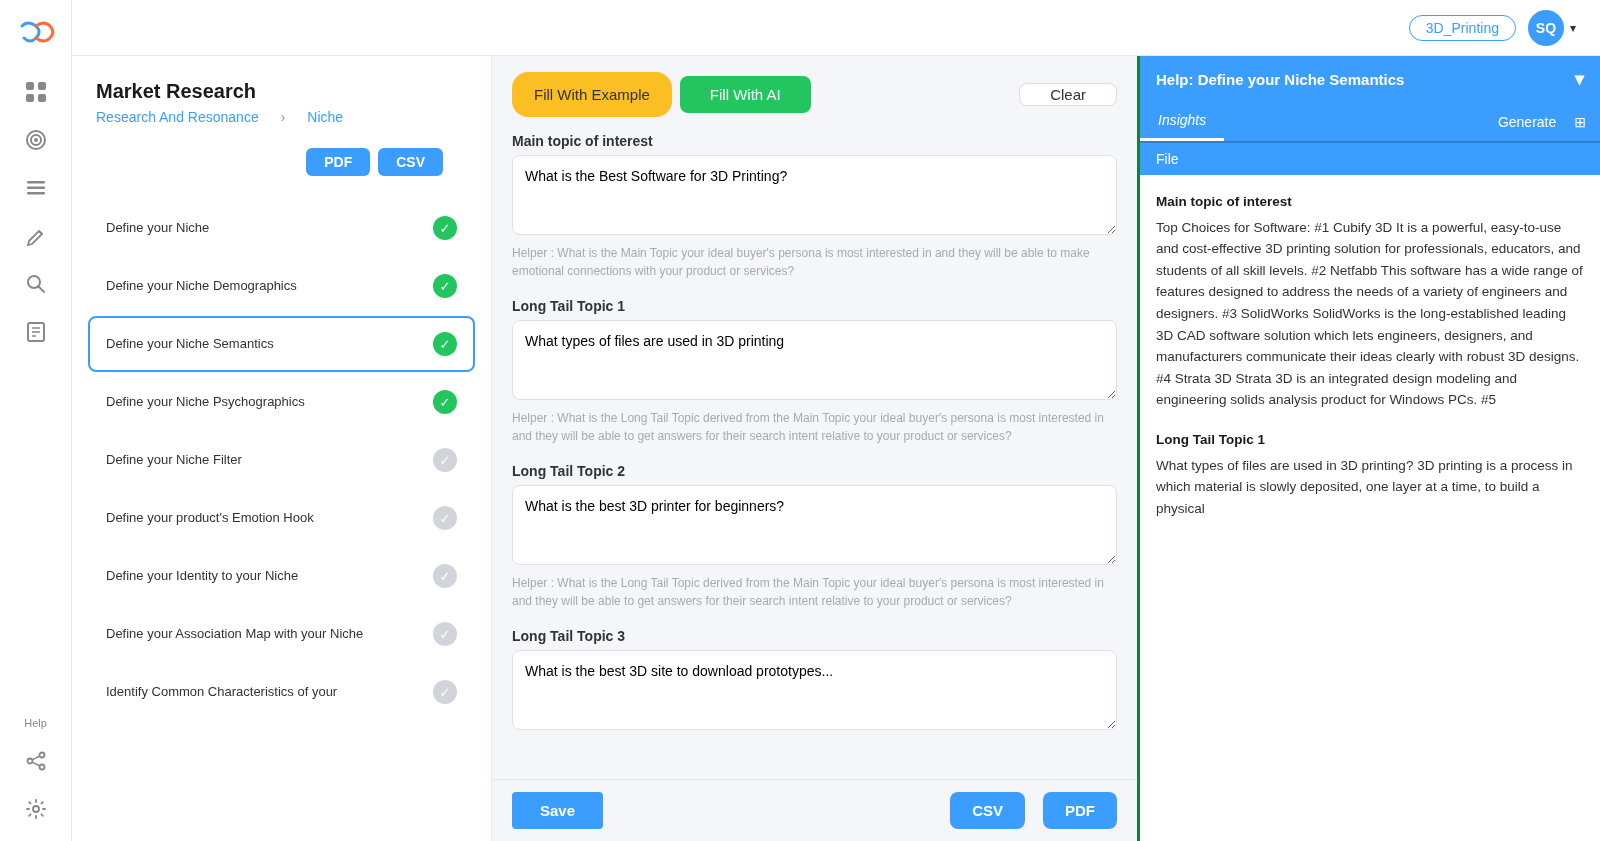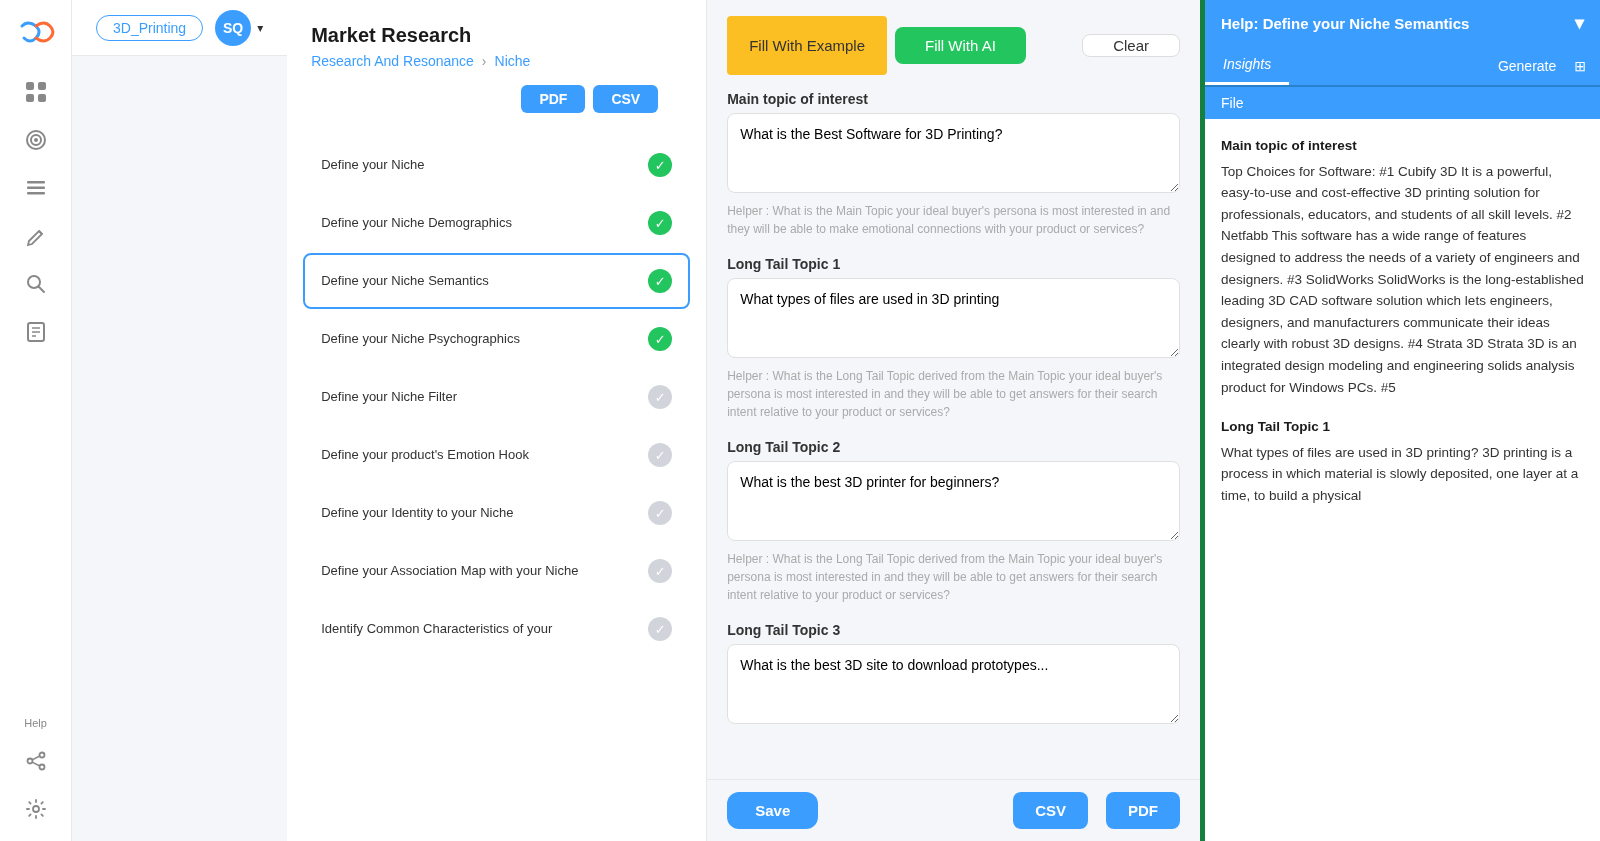--- a/index.html
+++ b/index.html
@@ -36,20 +36,21 @@
       margin-top: auto;
       font-size: 11px;
       color: #888;
       margin-bottom: 4px;
     }
 
     
     .main-area {
       flex: 1;
       display: flex;
+      flex-direction: column;
       overflow: hidden;
     }
 
     
     .topbar {
       background: #fff;
       border-bottom: 1px solid #e8e8e8;
       padding: 0 24px;
       height: 56px;
       display: flex;
@@ -110,22 +111,22 @@
       font-size: 20px;
       font-weight: 700;
       color: #1a1a1a;
       margin-bottom: 6px;
     }
     .breadcrumb {
       font-size: 14px;
       color: #3b9eff;
       display: flex;
       align-items: center;
-      gap: 8px;
-      margin-bottom: 12px;
+      gap: 22px;
+      margin-bottom: 19px;
     }
     .breadcrumb-sep { color: #999; }
     .pdf-csv-row {
       display: flex;
       gap: 8px;
       justify-content: flex-end;
       padding: 8px 24px;
       margin-top: -4px;
     }
     .btn-pdf, .btn-csv {
@@ -185,22 +186,22 @@
       padding: 16px 20px;
       display: flex;
       gap: 8px;
       align-items: center;
       background: #f5f6fa;
     }
     .btn-fill-example {
       background: #fbbf24;
       color: #333;
       border: none;
-      border-radius: 4px;
-      padding: 21px 22px;
+      border-radius: 16px;
+      padding: 14px 22px;
       font-size: 15px;
       font-weight: 500;
       cursor: pointer;
     }
     .btn-fill-ai {
       background: #22c55e;
       color: #fff;
       border: none;
       border-radius: 8px;
       padding: 10px 30px;
@@ -254,44 +255,44 @@
       display: flex;
       gap: 10px;
       align-items: center;
       background: #f5f6fa;
       border-top: 1px solid #e8e8e8;
     }
     .btn-save {
       background: #3b9eff;
       color: #fff;
       border: none;
-      border-radius: 12px;
+      border-radius: 4px;
       padding: 10px 28px;
       font-size: 15px;
       font-weight: 600;
       cursor: pointer;
     }
     .btn-csv-footer, .btn-pdf-footer {
       background: #3b9eff;
       color: #fff;
       border: none;
       border-radius: 8px;
       padding: 10px 22px;
       font-size: 15px;
       font-weight: 600;
       cursor: pointer;
       margin-left: auto;
     }
     .btn-pdf-footer { margin-left: 8px; }
 
     
     .right-panel {
-      width: 400px;
-      background: #fff;
-      border-left: 5px solid #15803d;
+      width: 463px;
+      background: #fff;
+      border-left: 3px solid #15803d;
       display: flex;
       flex-direction: column;
       flex-shrink: 0;
       overflow: hidden;
     }
     .right-panel-header {
       background: #3b9eff;
       color: #fff;
       padding: 12px 16px;
       display: flex;

